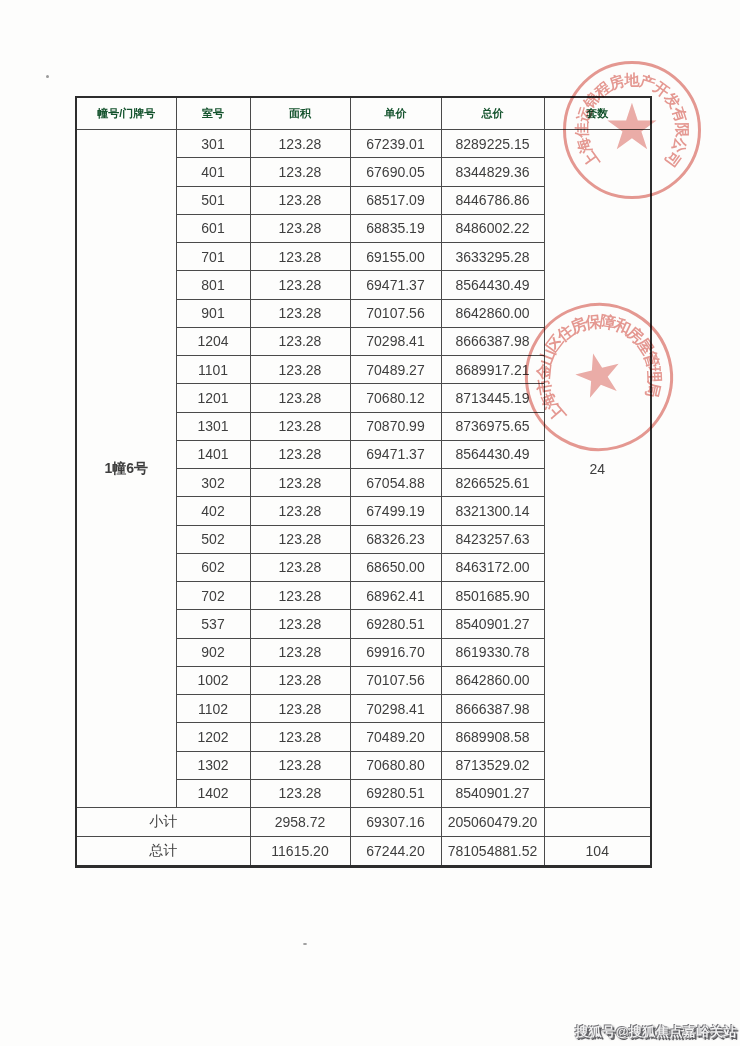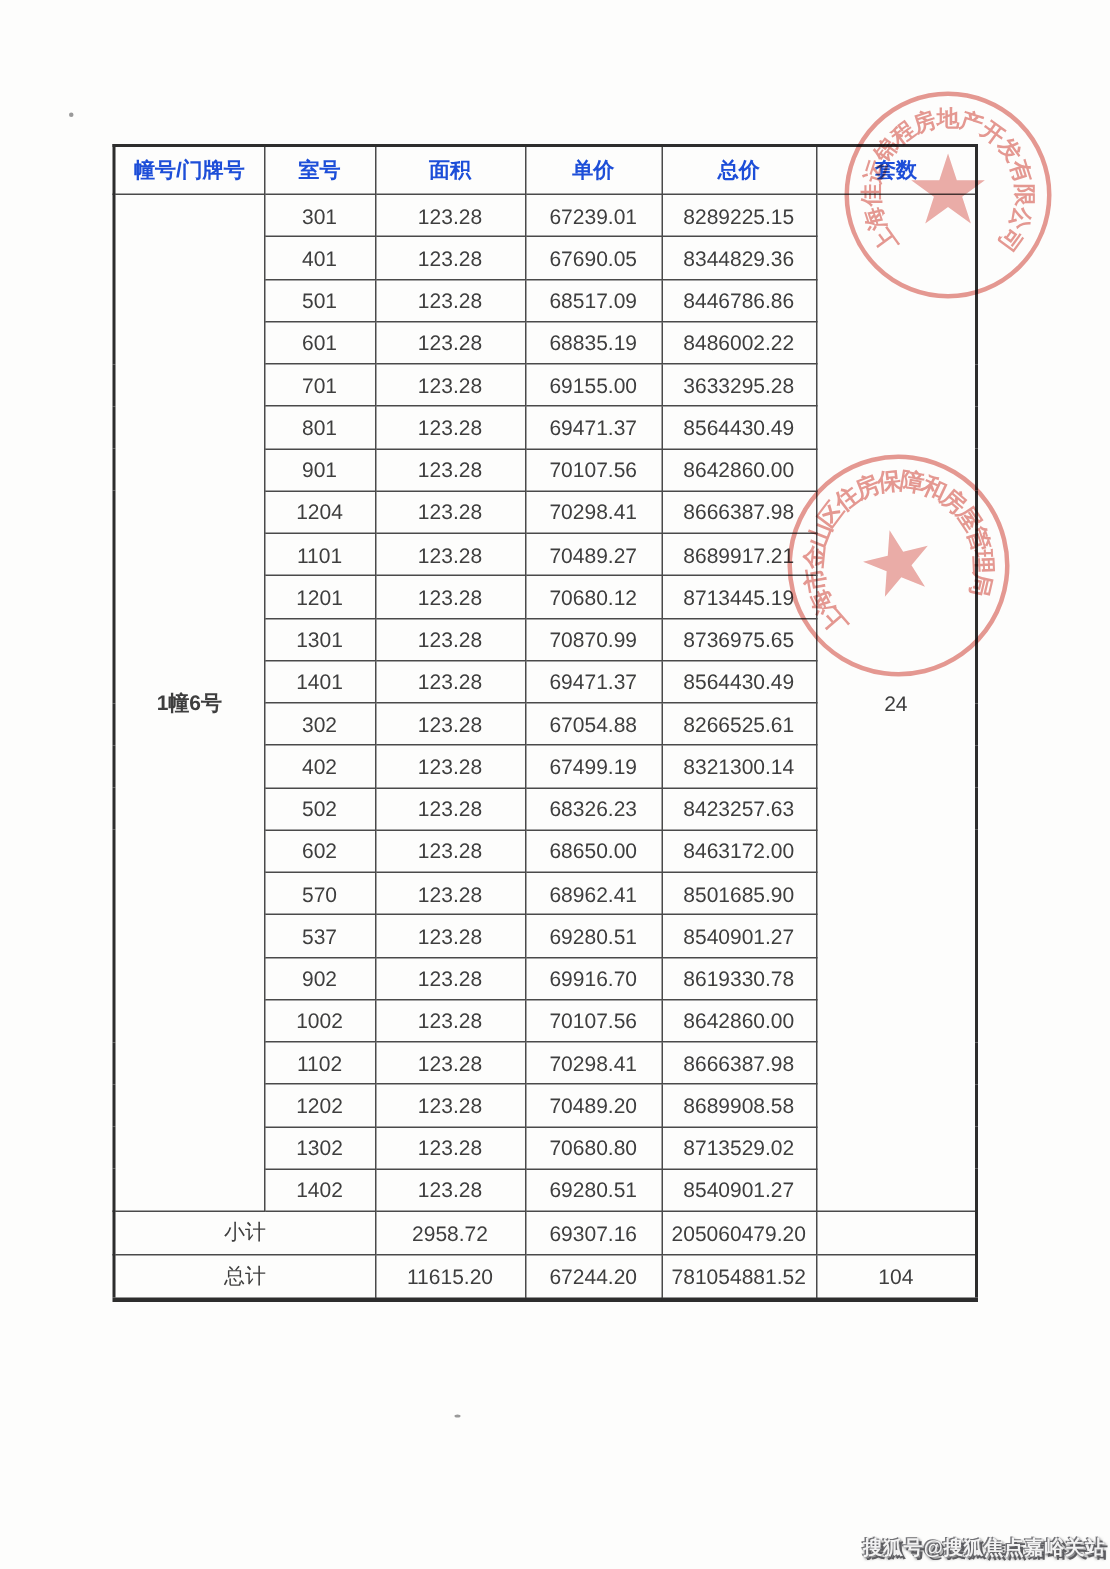--- a/index.html
+++ b/index.html
@@ -16,21 +16,21 @@
     border:2px solid #2d2d2d;border-bottom-width:3px;
     background:transparent;
   }
   .price-table th,.price-table td{
     border:1px solid #4a4a4a;
     padding:0 2px;
     text-align:center;vertical-align:middle;
     font-size:14px;color:#3e3e3e;
     white-space:nowrap;overflow:hidden;
   }
-  .price-table thead th{height:31px;font-weight:600;font-size:14px;color:#1d4ed8;}
+  .price-table thead th{height:31px;font-weight:600;font-size:11px;color:#14532d;}
   .price-table tbody td{height:27.25px;}
   .price-table tfoot td{height:28px;}
   .building-cell{font-weight:700;font-size:14.5px;color:#333;}
   .count-cell{font-size:15px;}
   .total-label-cell{font-weight:400;font-size:14.5px;color:#333;}
   
   .stamp{
     position:absolute;border-radius:50%;
     border:3px solid #d6544a;
     mix-blend-mode:multiply;opacity:.6;
@@ -179,21 +179,21 @@
           <td>68326.23</td>
           <td>8423257.63</td>
         </tr>
         <tr>
           <td>602</td>
           <td>123.28</td>
           <td>68650.00</td>
           <td>8463172.00</td>
         </tr>
         <tr>
-          <td>570</td>
+          <td>702</td>
           <td>123.28</td>
           <td>68962.41</td>
           <td>8501685.90</td>
         </tr>
         <tr>
           <td>537</td>
           <td>123.28</td>
           <td>69280.51</td>
           <td>8540901.27</td>
         </tr>

